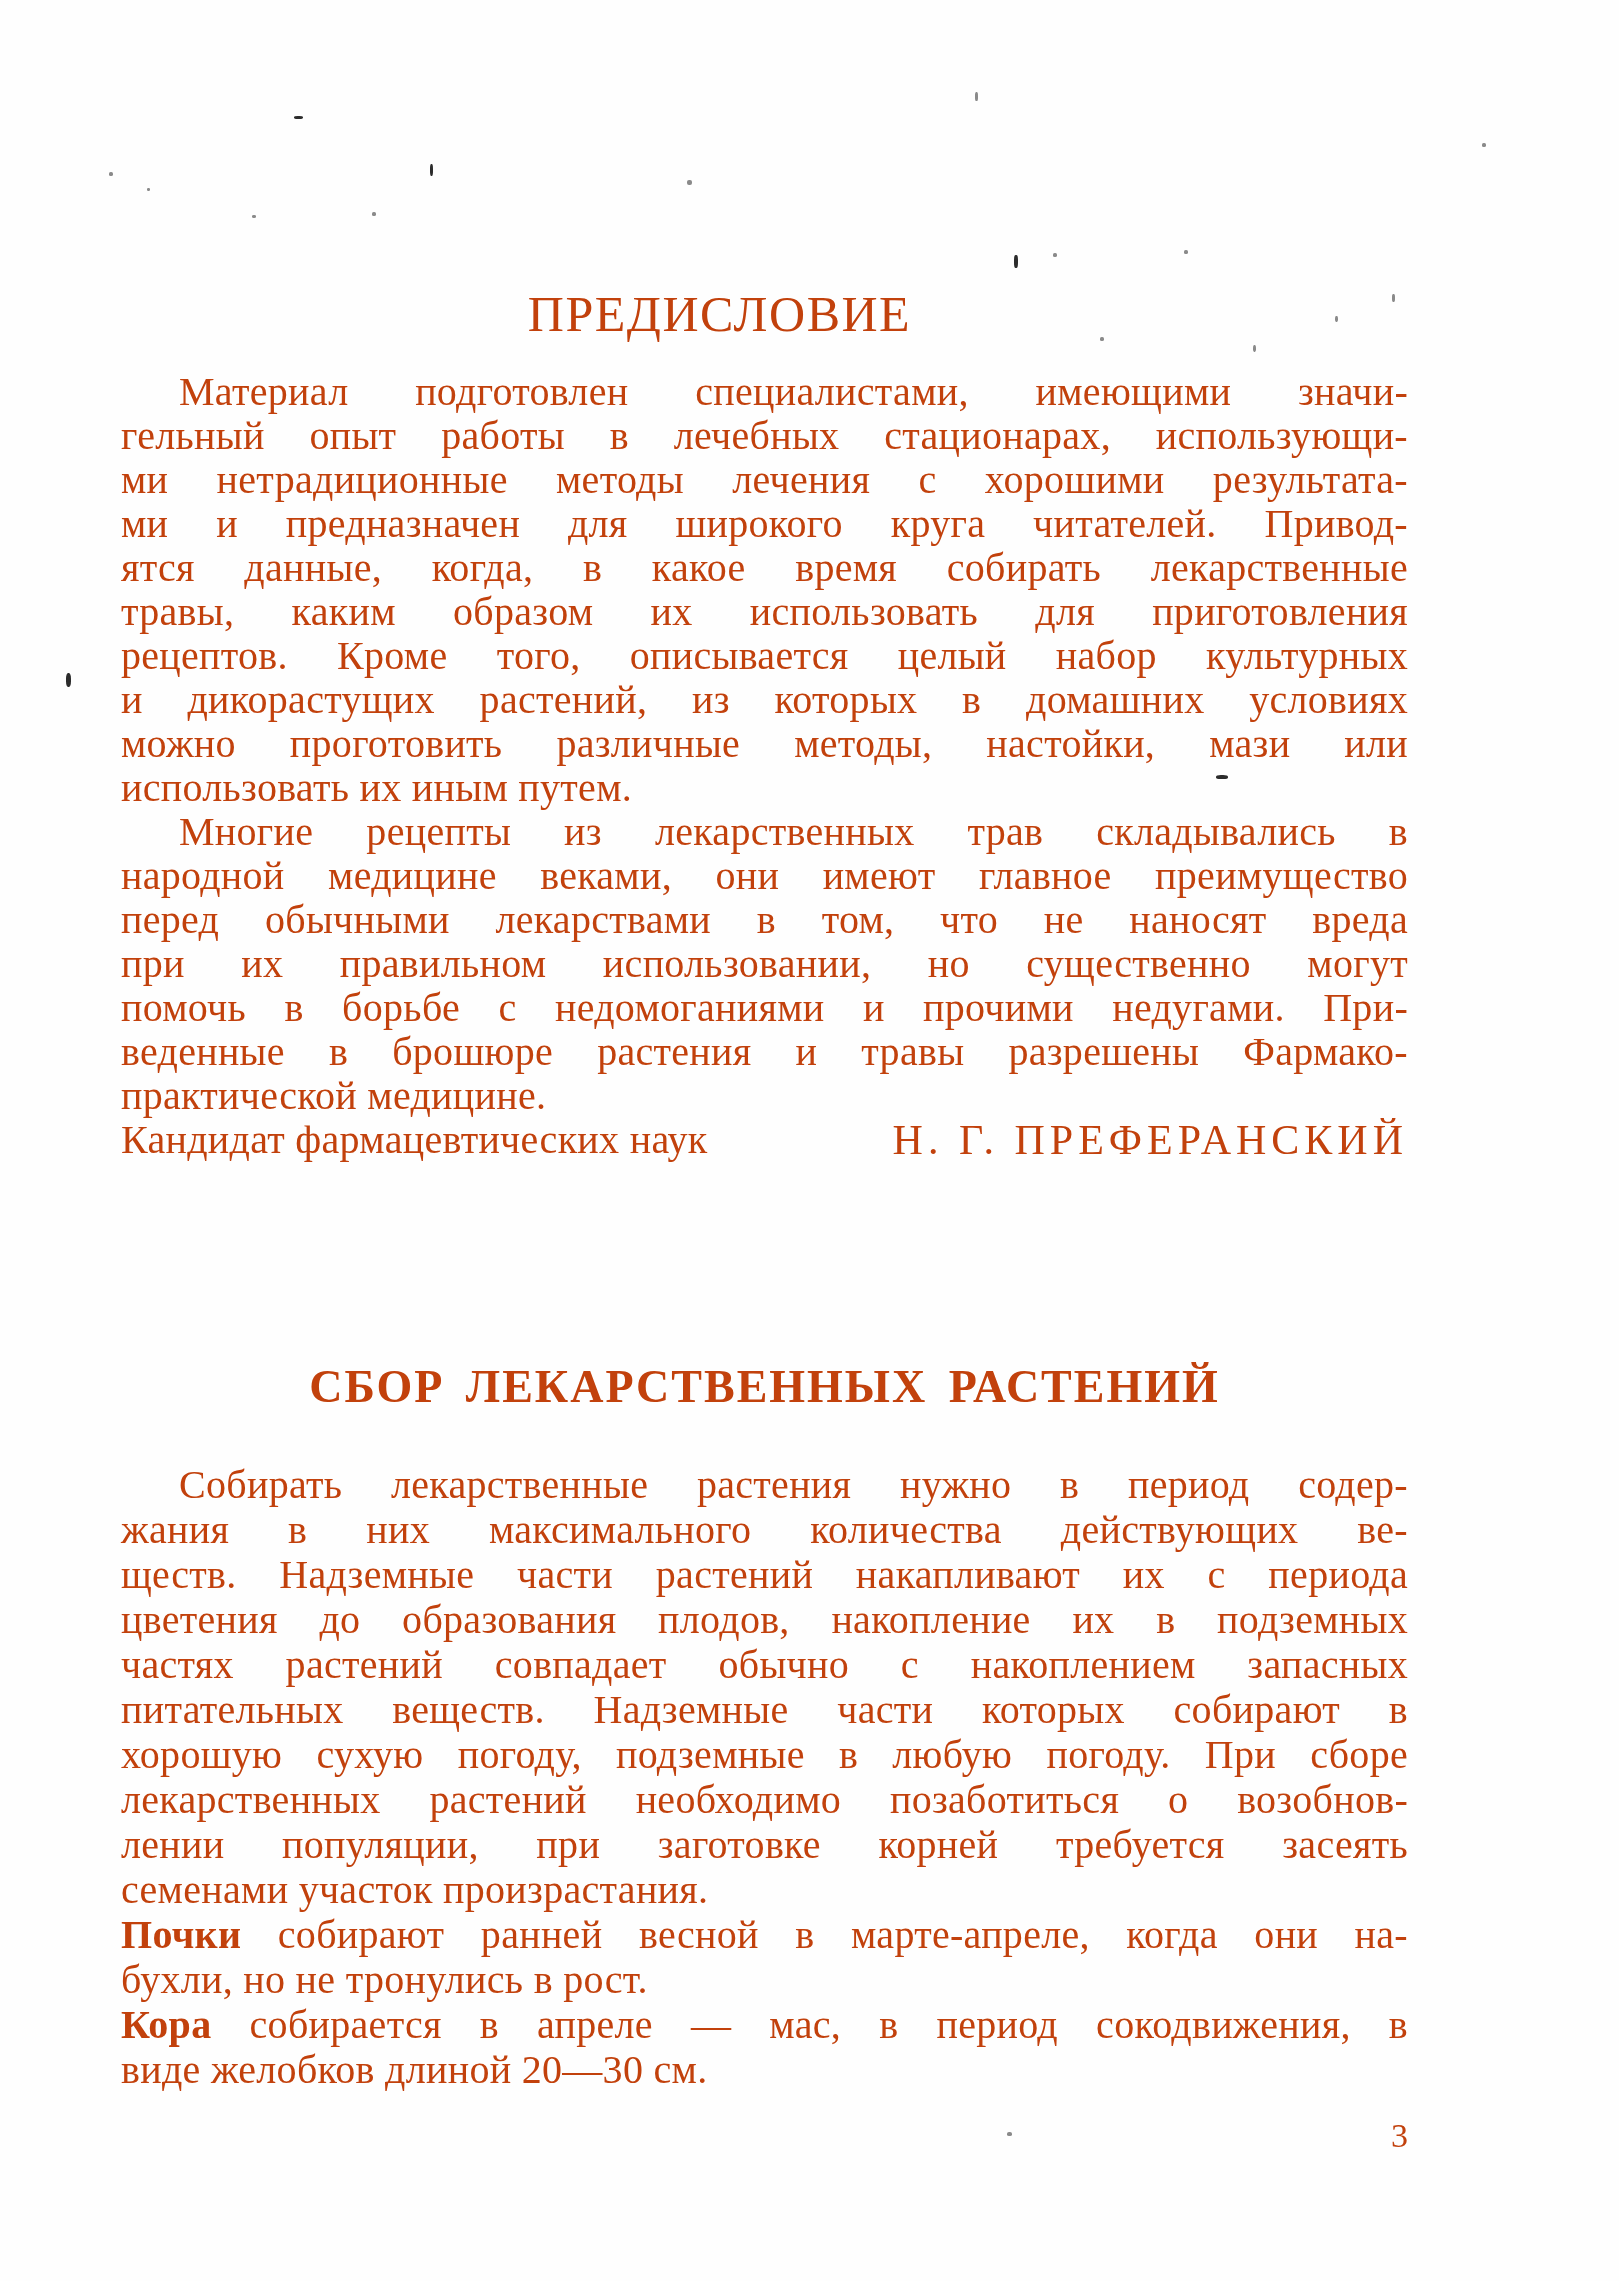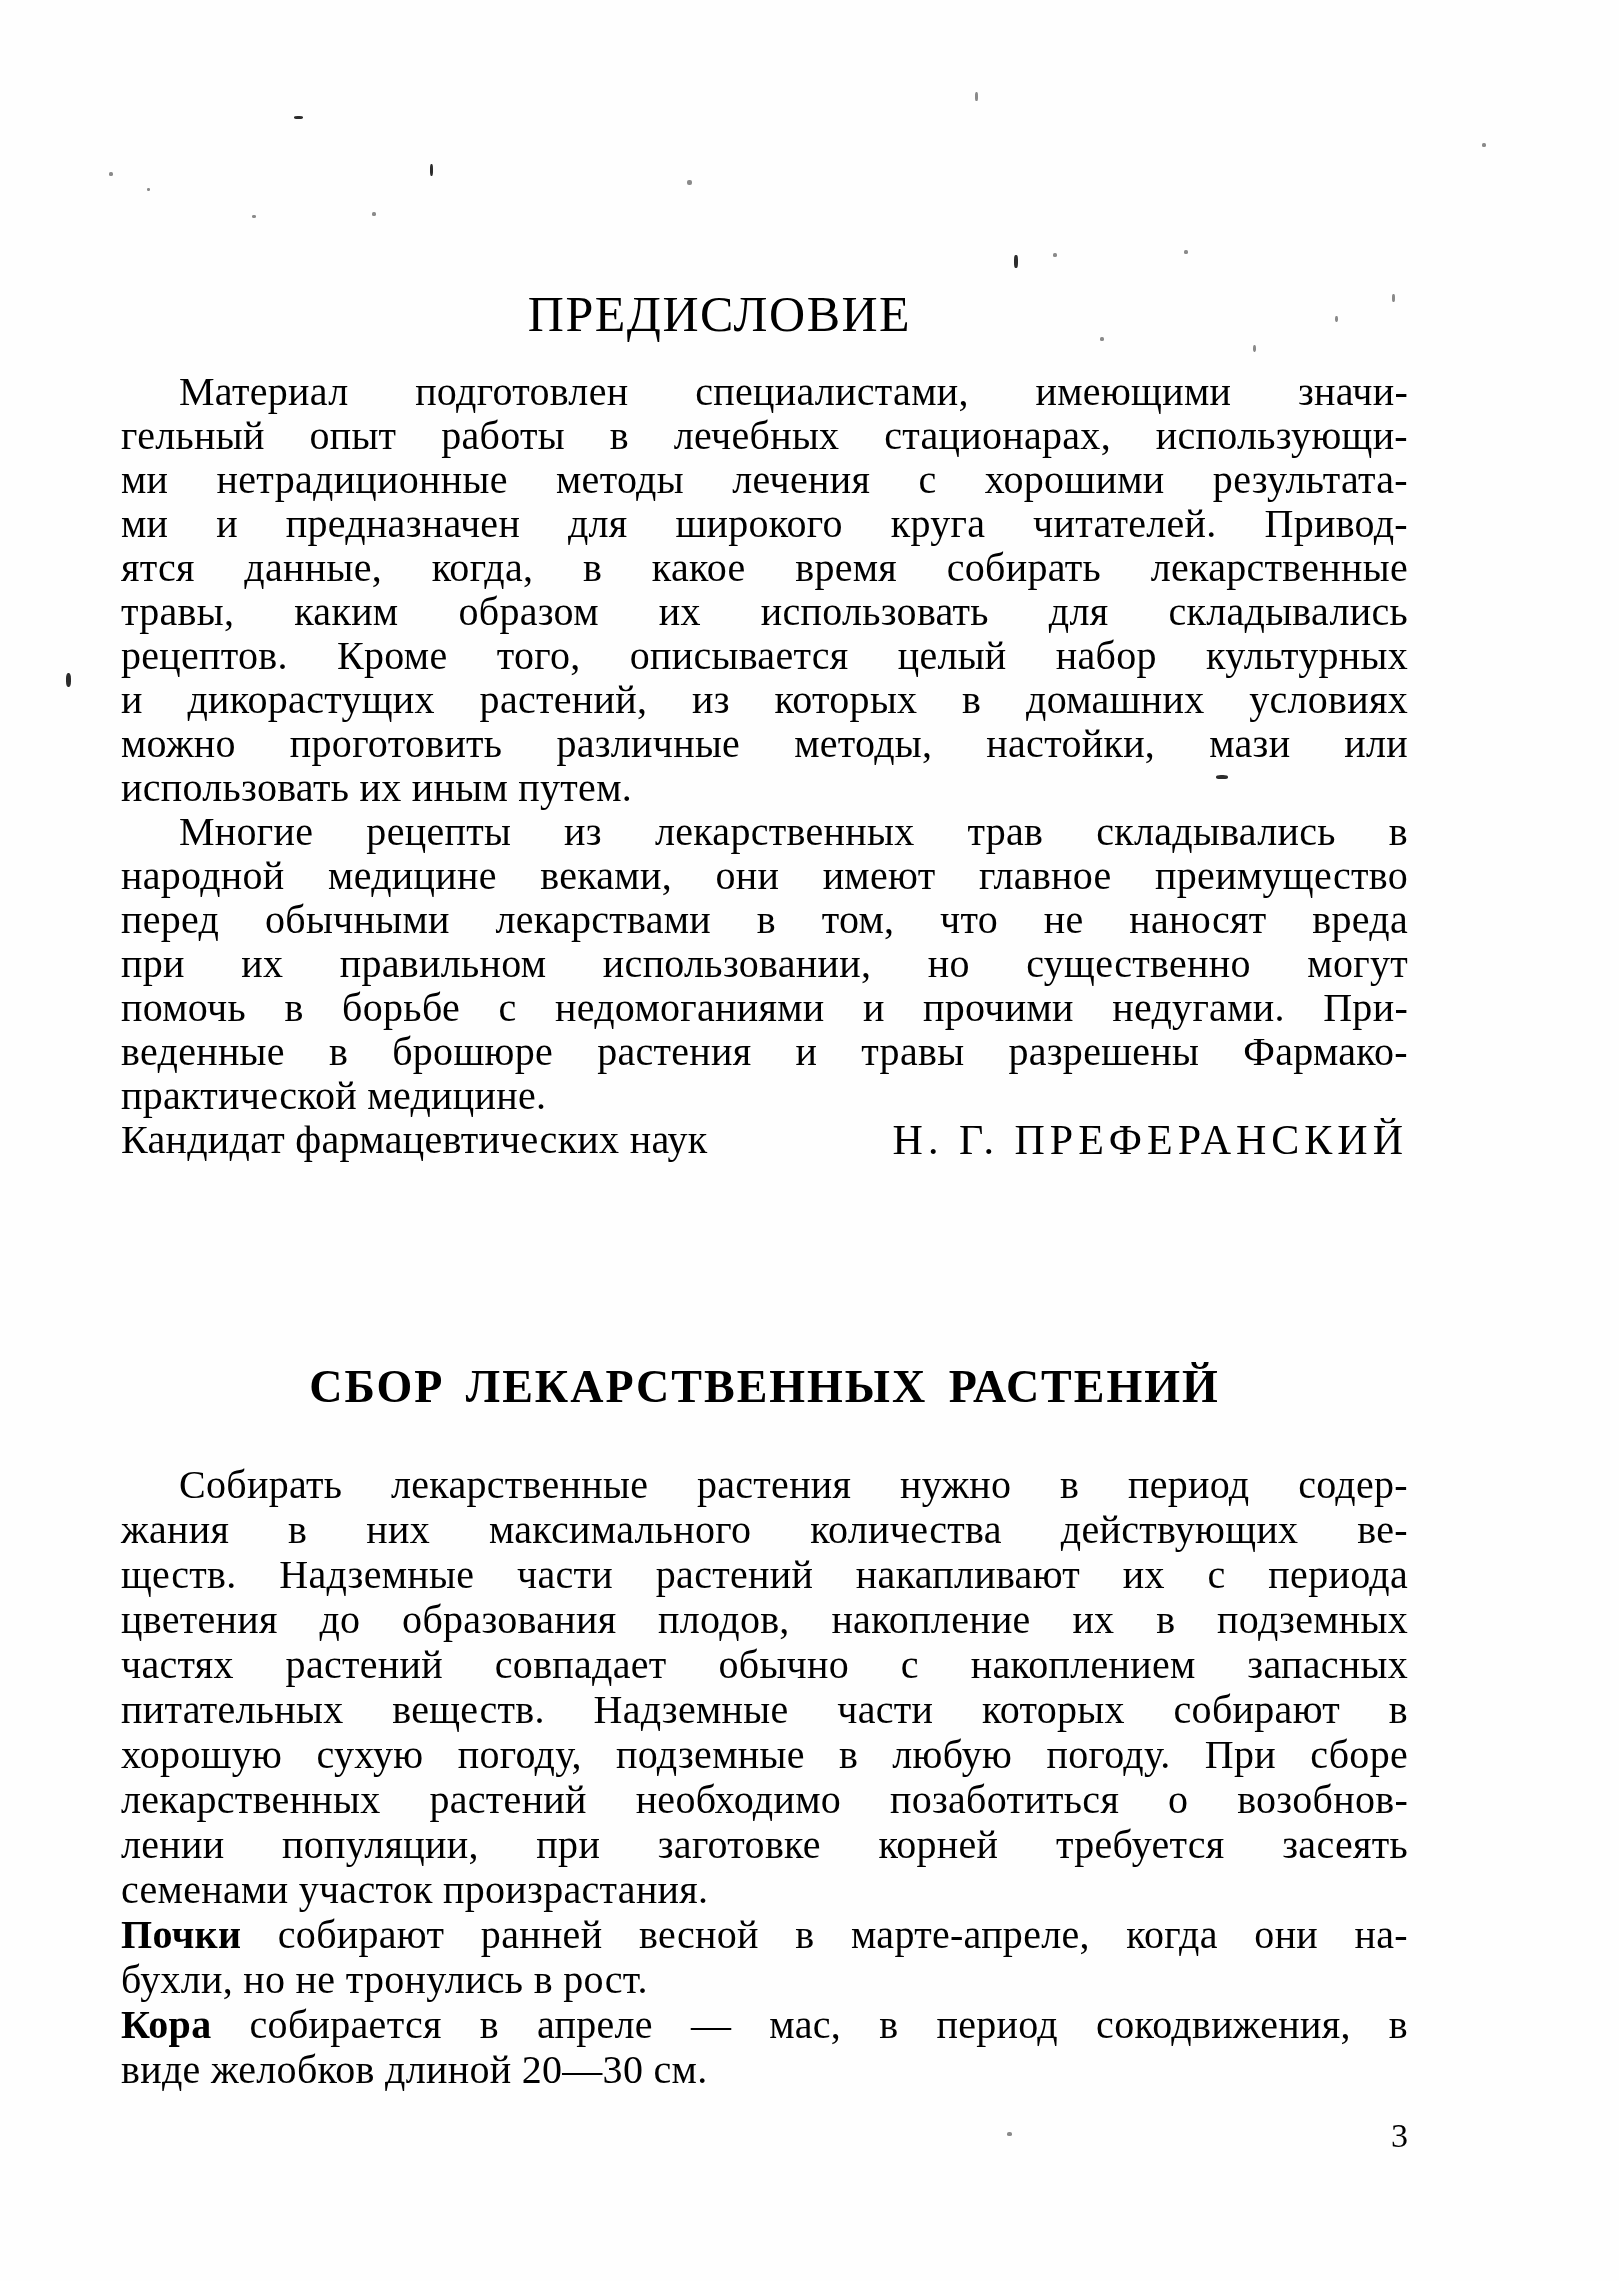--- a/index.html
+++ b/index.html
@@ -3,21 +3,21 @@
 <meta charset="utf-8">
 <style>
   html, body { margin: 0; padding: 0; background: #ffffff; }
   .page {
     position: relative;
     width: 1620px;
     height: 2282px;
     background: #fefefe;
     overflow: hidden;
     font-family: "Liberation Serif", "DejaVu Serif", serif;
-    color: #000000;
+    color: #c2410c;
   }
   .doc-title {
     position: absolute;
     left: 121px; top: 285px; width: 1197px;
     margin: 0;
     text-align: center;
     font-size: 50px;
     font-weight: normal;
     letter-spacing: 1.5px;
     white-space: nowrap;
@@ -90,21 +90,21 @@
   <div class="speck lt" style="left:1007px;top:2132px;width:5px;height:4px"></div>
 
   <h1 class="doc-title">ПРЕДИСЛОВИЕ</h1>
 
   <div class="col col1 rows44">
     <div class="ln j ind">Материал подготовлен специалистами, имеющими значи-</div>
     <div class="ln j">гельный опыт работы в лечебных стационарах, использующи-</div>
     <div class="ln j">ми нетрадиционные методы лечения с хорошими результата-</div>
     <div class="ln j">ми и предназначен для широкого круга читателей. Привод-</div>
     <div class="ln j">ятся данные, когда, в какое время собирать лекарственные</div>
-    <div class="ln j">травы, каким образом их использовать для складывались</div>
+    <div class="ln j">травы, каким образом их использовать для приготовления</div>
     <div class="ln j">рецептов. Кроме того, описывается целый набор культурных</div>
     <div class="ln j">и дикорастущих растений, из которых в домашних условиях</div>
     <div class="ln j">можно проготовить различные методы, настойки, мази или</div>
     <div class="ln last">использовать их иным путем.</div>
 
     <div class="ln j ind">Многие рецепты из лекарственных трав складывались в</div>
     <div class="ln j">народной медицине веками, они имеют главное преимущество</div>
     <div class="ln j">перед обычными лекарствами в том, что не наносят вреда</div>
     <div class="ln j">при их правильном использовании, но существенно могут</div>
     <div class="ln j">помочь в борьбе с недомоганиями и прочими недугами. При-</div>

